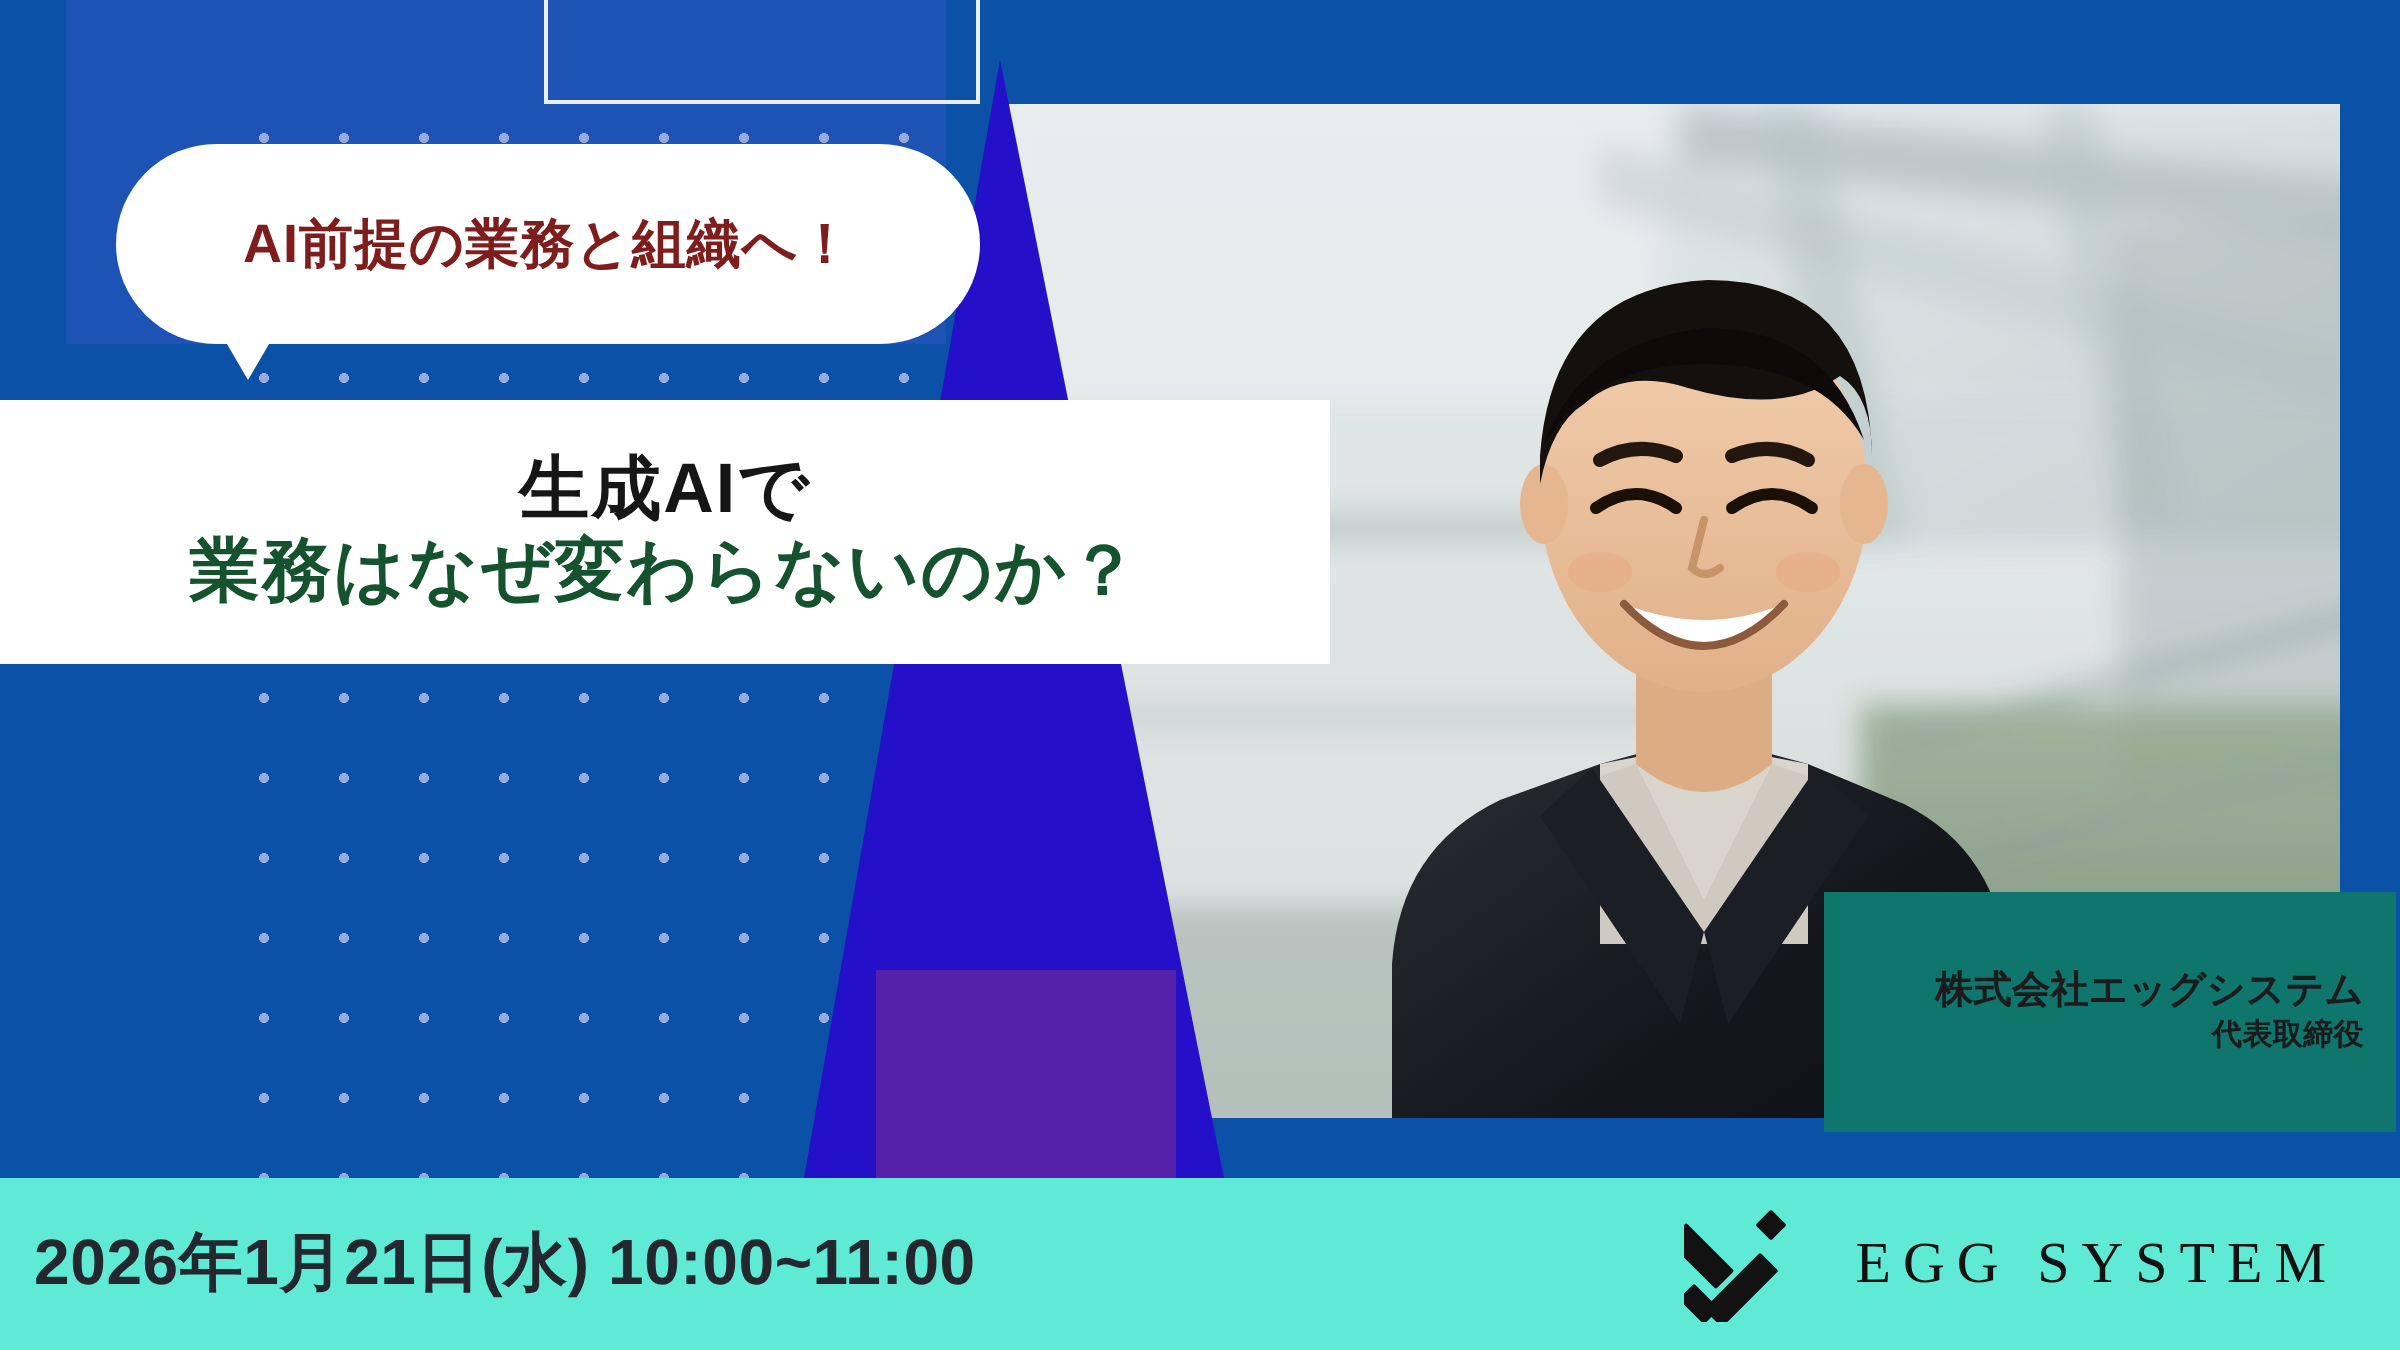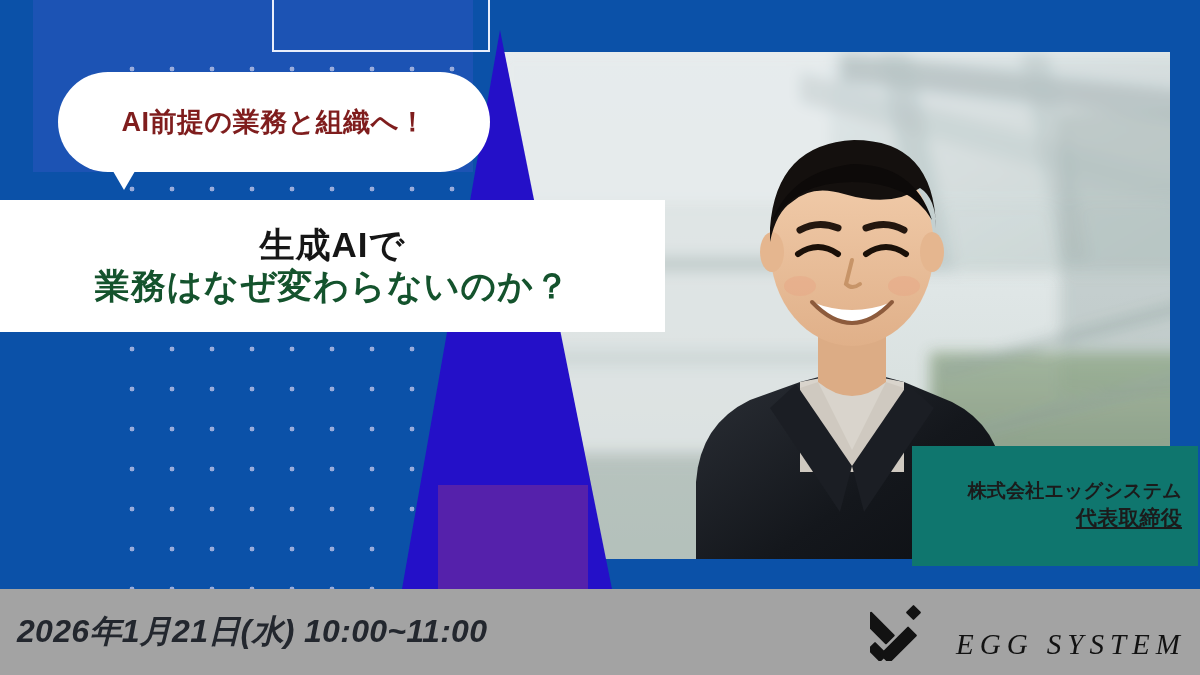--- a/index.html
+++ b/index.html
@@ -152,55 +152,54 @@
     display:flex; flex-direction:column;
     align-items:flex-end; justify-content:center;
     z-index:7;
     margin-left:28px;
   }
   .speaker-company {
     font-size:19px; font-weight:bold; color:#1b1b1b;
     letter-spacing:.2px; line-height:1.3;
   }
   .speaker-title {
-    font-size:21px; font-weight:bold; color:#1b1b1b;
-    letter-spacing:.2px; line-height:1.35;text-decoration:underline;
+    font-size:15px; font-weight:bold; color:#1b1b1b;
+    letter-spacing:.2px; line-height:1.35;
   }
   .speaker-name {
     font-size:31px; font-weight:bold; color:#101010;
     letter-spacing:1px; line-height:1.25; margin-top:1px;
   }
 
   
   .bottom-bar {
     position:absolute; left:0; top:589px;
     width:1200px; height:86px;
-    background:#a3a3a3;
+    background:#5eead4;
     display:flex; align-items:center;
     z-index:8;
-    font-style:italic;
   }
   .event-date {
     font-size:32px; font-weight:bold; color:#23272e;
     letter-spacing:.3px; margin-left:17px; white-space:nowrap;
   }
   .free-pill {
     margin-left:24px;
     border:2.5px solid #1e1e1e;
     border-radius:30px;
     padding:7px 18px 9px 18px;
     display:flex; align-items:center; justify-content:center;
   }
   .free-pill span {
     font-size:25px; font-weight:bold; color:#1b1b1b;
     letter-spacing:0; white-space:nowrap;
   }
   .logo-wrap {
-    position:absolute; right:14px;
-    display:flex; align-items:flex-end; gap:28px;
+    position:absolute; right:31px;
+    display:flex; align-items:center; gap:28px;
   }
   .logo-mark { width:58px; height:58px; flex:none; }
   .logo-mark svg { display:block; }
   .logo-text {
     font-family:"Liberation Serif","DejaVu Serif",serif;
     font-size:29px; color:#121212;
     letter-spacing:6px; white-space:nowrap;
   }
 </style>
 </head>

